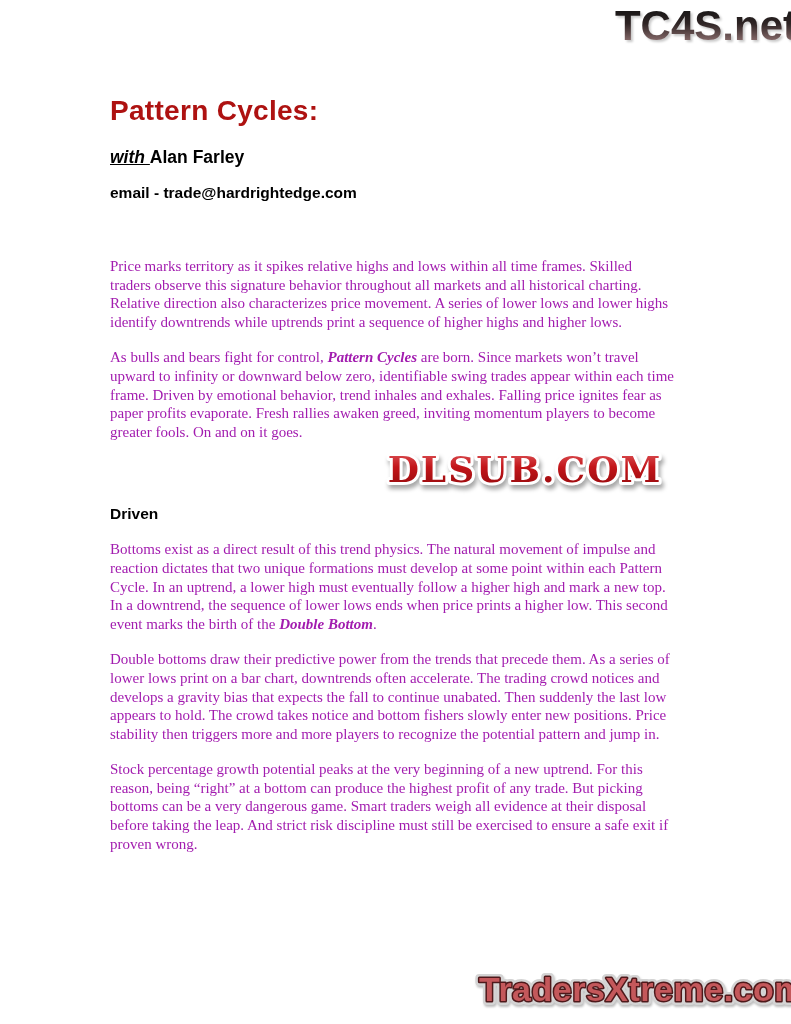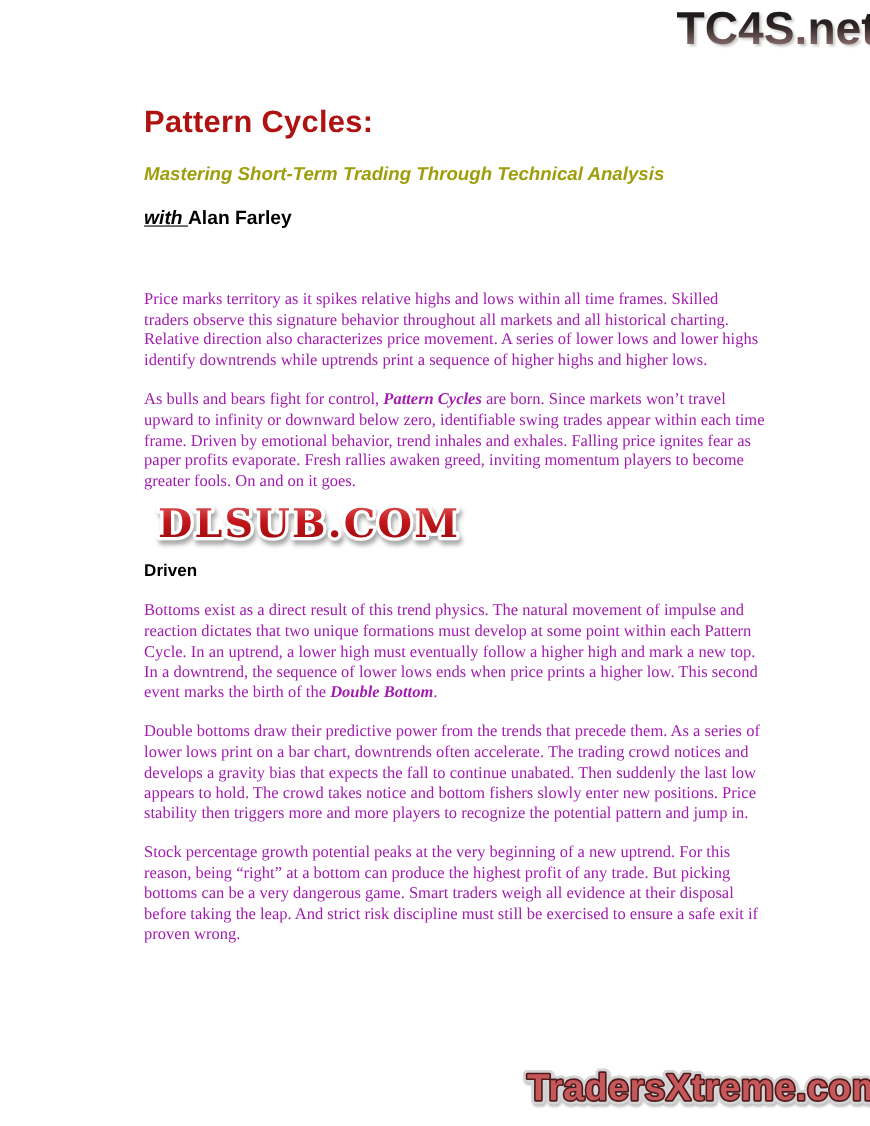--- a/index.html
+++ b/index.html
@@ -22,21 +22,21 @@
     letter-spacing: 0px;
     background: linear-gradient(180deg, #141414 10%, #2e2424 45%, #a07e7e 92%);
     -webkit-background-clip: text;
     background-clip: text;
     color: transparent;
     filter: drop-shadow(2px 2px 1px #c9c9c9);
   }
 
   .content {
     position: absolute;
-    left: 131px;
+    left: 110px;
     top: 0;
     width: 565px;
   }
 
   .doc-title {
     margin: 95px 0 0 0;
     font: bold 28px/32px "Liberation Sans", sans-serif;
     color: var(--title_red, #AE1211);
     letter-spacing: 0.3px;
   }
@@ -61,21 +61,21 @@
     font: 15px/18.6px "Liberation Serif", serif;
     color: #a21caf;
     margin: 17px 0 0 0;
     text-align: left;
   }
   .para .em { font-weight: bold; font-style: italic; }
   .para-first { margin-top: 55px; }
 
   .dlsub-wrap {
     margin: 4px 0 0 0;
-    text-align: left;
+    text-align: right;
     height: 50px;
   }
   .dlsub-svg { overflow: visible; }
   .dlsub-text {
     font: bold 36px "DejaVu Serif", serif;
     letter-spacing: 2px;
     paint-order: stroke fill;
     stroke: #ffffff;
     stroke-width: 6px;
     stroke-linejoin: round;
@@ -118,24 +118,24 @@
 <body>
 
 <div class="page">
 
   <div class="tc4s-logo">TC4S.net</div>
 
   <div class="content">
 
     <h1 class="doc-title">Pattern Cycles:</h1>
 
-    <h2 class="doc-subtitle">Mastering Short-Term Trading Through Technical Analysis</h2>
 
     <p class="byline"><span class="with">with </span><span>Alan Farley</span></p>
 
+    <p class="email-line">email - trade@hardrightedge.com</p>
 
     <p class="para para-first">Price marks territory as it spikes relative highs and lows within all time frames. Skilled traders observe this signature behavior throughout all markets and all historical charting. Relative direction also characterizes price movement. A series of lower lows and lower highs identify downtrends while uptrends print a sequence of higher highs and higher lows.</p>
 
     <p class="para"><span>As bulls and bears fight for control, </span><span class="em">Pattern Cycles</span><span> are born. Since markets won’t travel upward to infinity or downward below zero, identifiable swing trades appear within each time frame. Driven by emotional behavior, trend inhales and exhales. Falling price ignites fear as paper profits evaporate. Fresh rallies awaken greed, inviting momentum players to become greater fools. On and on it goes.</span></p>
 
     <div class="dlsub-wrap">
       <svg class="dlsub-svg" width="300" height="50" viewBox="0 0 300 50">
         <defs>
           <linearGradient id="dlsubGrad" x1="0" y1="0" x2="0" y2="1">
             <stop offset="0%" stop-color="#e26165"></stop>

